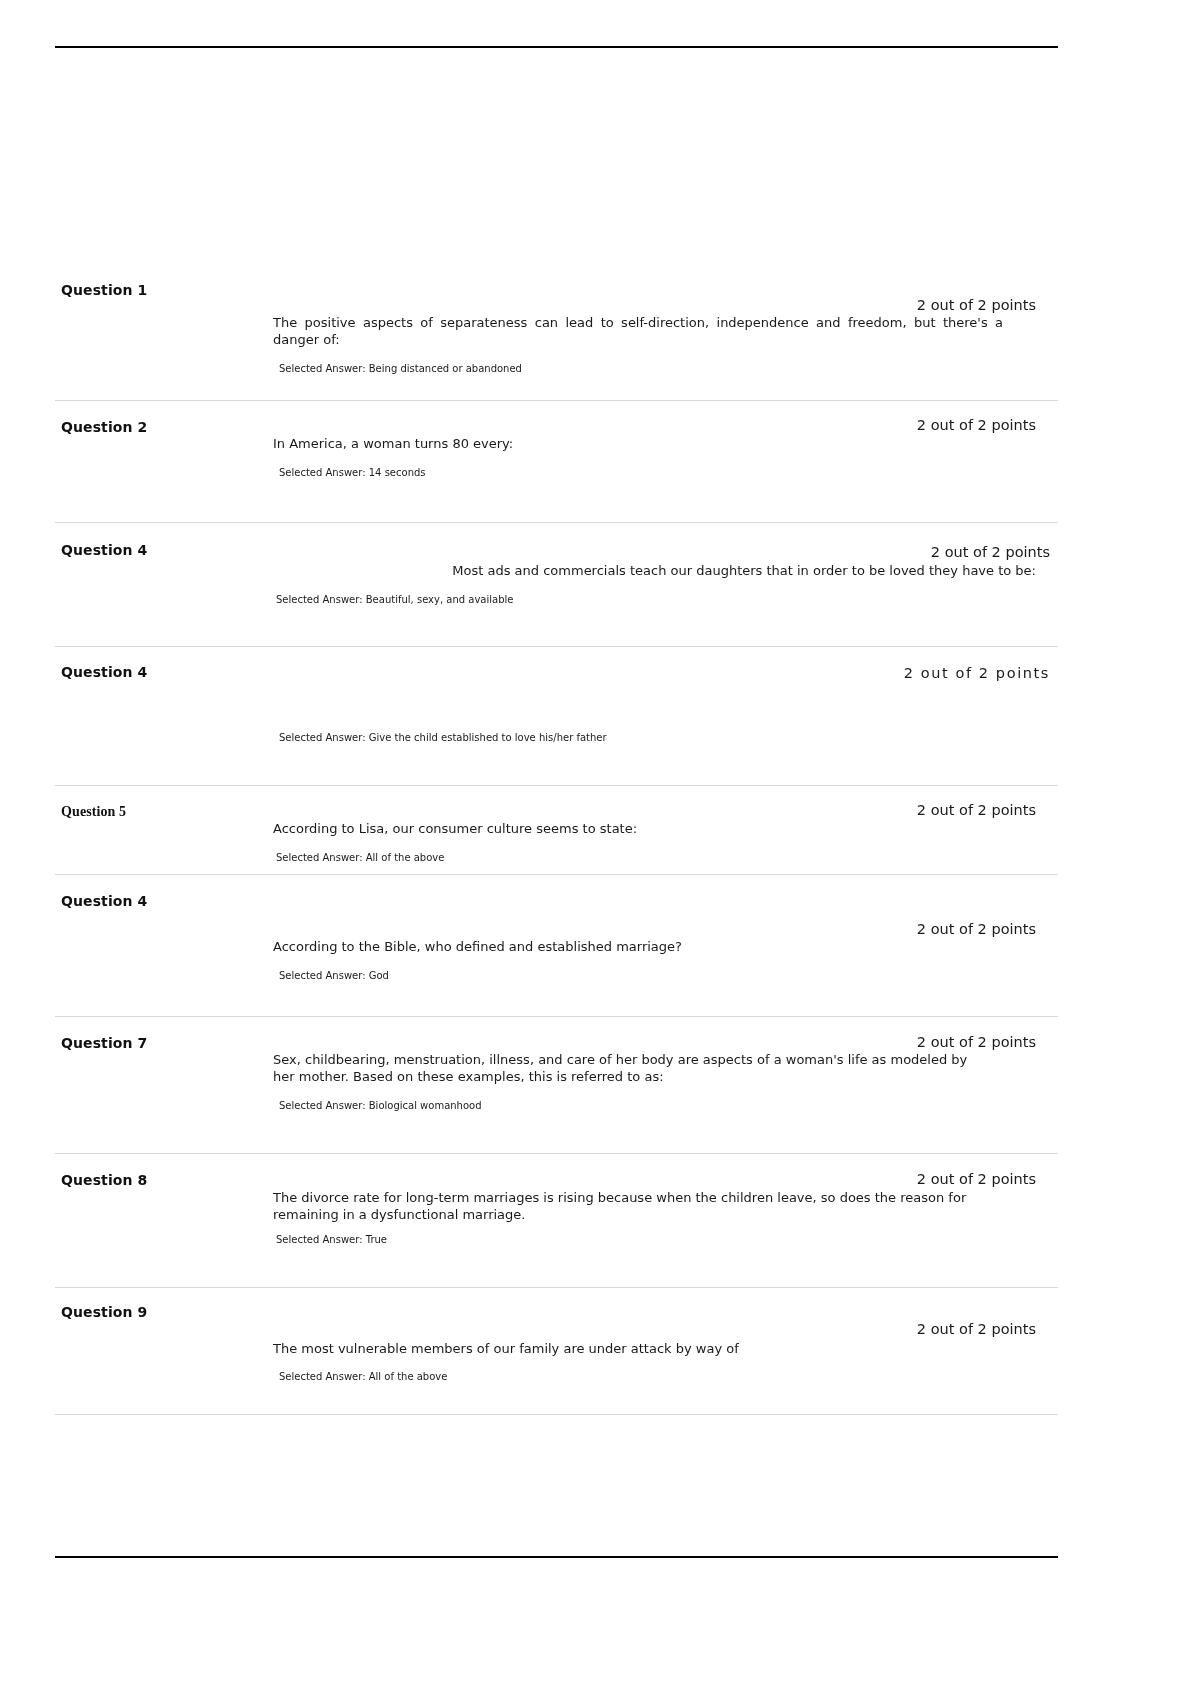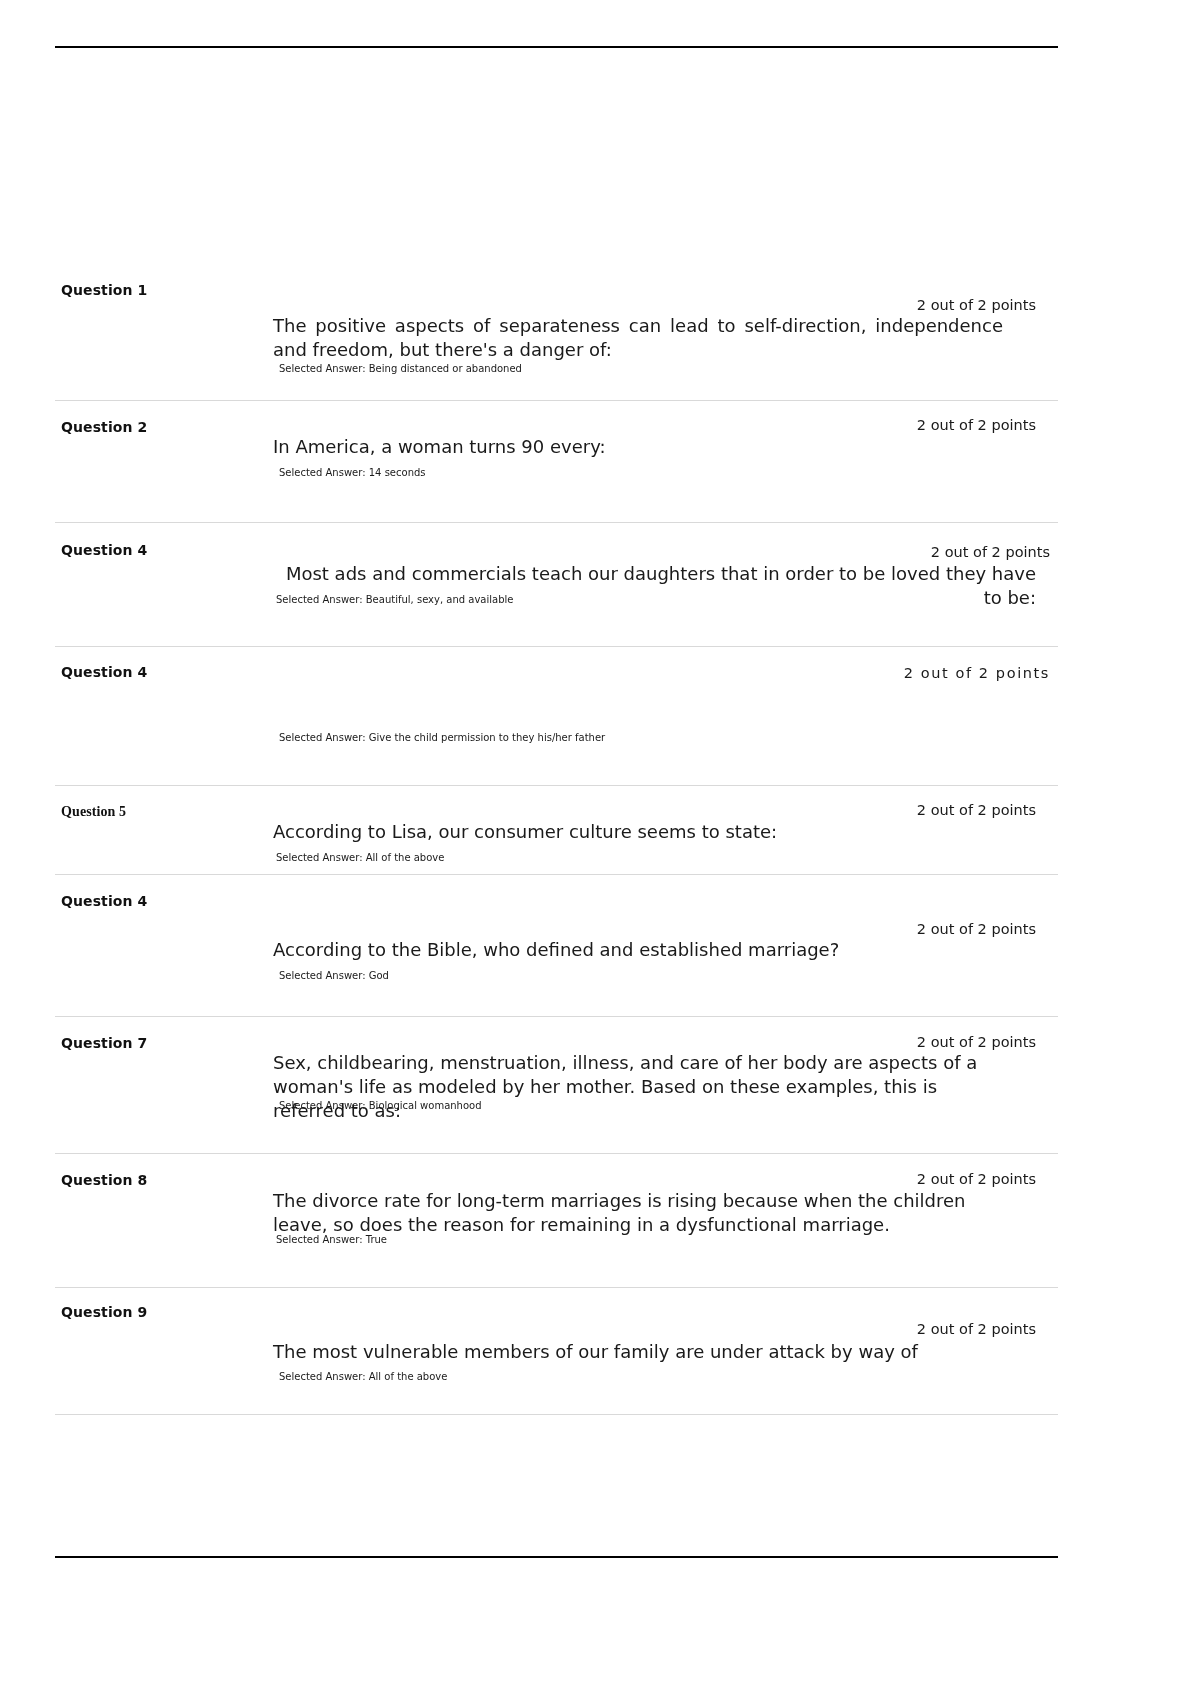--- a/index.html
+++ b/index.html
@@ -64,21 +64,21 @@
     right: 22px;
     font-size: 14.5px;
     color: #1a1a1a;
     white-space: nowrap;
   }
   .q-points.spaced {
     letter-spacing: 1.6px;
   }
   .q-text {
     position: absolute;
-    font-size: 18px;
+    font-size: 13px;
     line-height: 1.32;
     color: #1a1a1a;
   }
   .q-answer {
     position: absolute;
     font-size: 10px;
     color: #1a1a1a;
     white-space: nowrap;
   }
   .ans-label {
@@ -103,21 +103,21 @@
       <div class="q-text" style="left:218px; top:46px; width:730px; text-align:justify;">The positive aspects of separateness can lead to self-direction, independence and freedom, but there's a danger of:</div>
       <div class="q-answer" style="left:224px; top:95px;">
         <span class="ans-label">Selected Answer:</span>
         <span class="ans-value">Being distanced or abandoned</span>
       </div>
     </div>
 
     <div class="q-block" style="height:122px;">
       <div class="q-label" style="top:18px;">Question 2</div>
       <div class="q-points" style="top:16px;">2 out of 2 points</div>
-      <div class="q-text" style="left:218px; top:34px; width:730px;">In America, a woman turns 90 every:</div>
+      <div class="q-text" style="left:218px; top:34px; width:730px;">In America, a woman turns 80 every:</div>
       <div class="q-answer" style="left:224px; top:66px;">
         <span class="ans-label">Selected Answer:</span>
         <span class="ans-value">14 seconds</span>
       </div>
     </div>
 
     <div class="q-block" style="height:124px;">
       <div class="q-label" style="top:19px;">Question 4</div>
       <div class="q-points" style="top:21px; right:8px;">2 out of 2 points</div>
       <div class="q-text" style="left:218px; top:39px; width:763px; text-align:right;">Most ads and commercials teach our daughters that in order to be loved they have to be:</div>
@@ -125,21 +125,21 @@
         <span class="ans-label">Selected Answer:</span>
         <span class="ans-value">Beautiful, sexy, and available</span>
       </div>
     </div>
 
     <div class="q-block" style="height:139px;">
       <div class="q-label" style="top:17px;">Question 4</div>
       <div class="q-points spaced" style="top:18px; right:8px;">2  out  of  2  points</div>
       <div class="q-answer" style="left:224px; top:85px;">
         <span class="ans-label">Selected Answer:</span>
-        <span class="ans-value">Give the child permission to they his/her father</span>
+        <span class="ans-value">Give the child established to love his/her father</span>
       </div>
     </div>
 
     <div class="q-block" style="height:89px;">
       <div class="q-label" style="top:18px;font-family:Liberation Serif, serif;">Question 5</div>
       <div class="q-points" style="top:16px;">2 out of 2 points</div>
       <div class="q-text" style="left:218px; top:34px; width:730px;">According to Lisa, our consumer culture seems to state:</div>
       <div class="q-answer" style="left:221px; top:66px;">
         <span class="ans-label">Selected Answer:</span>
         <span class="ans-value">All of the above</span>

